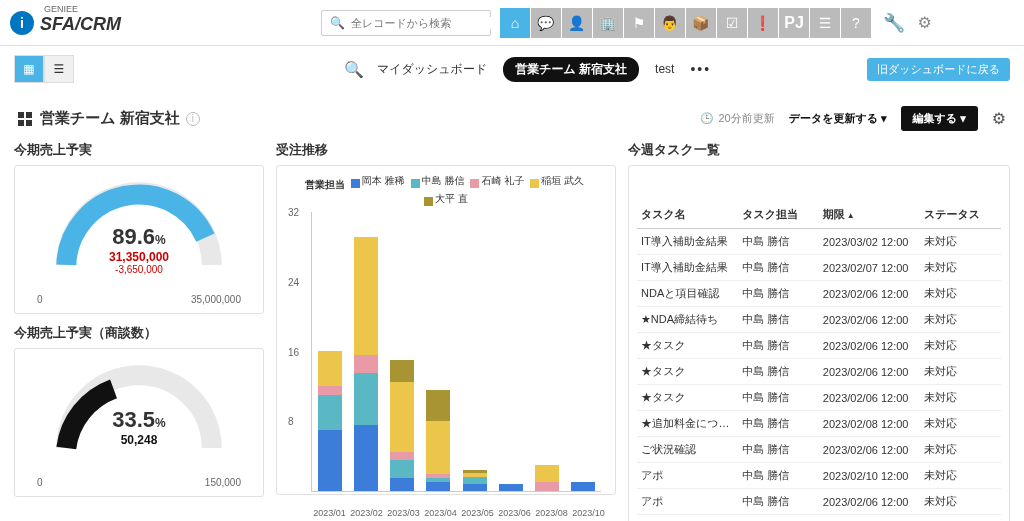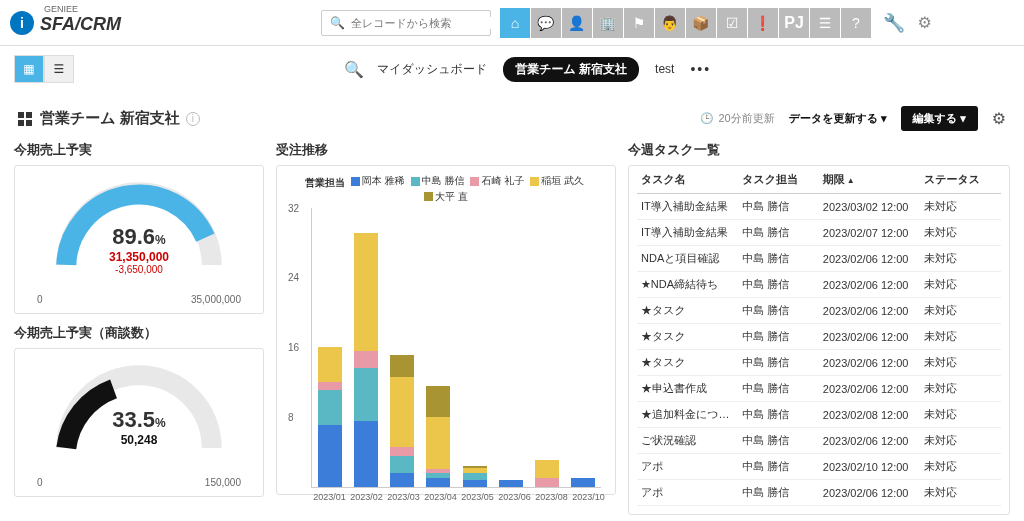--- a/index.html
+++ b/index.html
@@ -43,30 +43,30 @@
 .card-title { font-size: 13px; font-weight: bold; margin-bottom: 6px; }
 .gauge-wrap { position: relative; height: 120px; }
 .gauge-svg { width: 100%; height: 100px; }
 .gauge-center { position: absolute; top: 50px; left: 0; right: 0; text-align: center; }
 .gauge-pct { font-size: 22px; font-weight: bold; }
 .gauge-pct small { font-size: 12px; }
 .gauge-val { font-size: 12px; font-weight: bold; color: #c00; text-align: center; }
 .gauge-sub { font-size: 10px; color: #c00; }
 .gauge-minmax { display: flex; justify-content: space-between; font-size: 10px; color: #666; padding: 0 14px; }
 .chart-legend { font-size: 10px; text-align: center; margin-bottom: 4px; }
-.legend-item { display: inline-flex; align-items: center; margin: 0 3px; }
+.legend-item { display: inline-flex; align-items: flex-end; margin: 0 3px; }
 .legend-sw { width: 9px; height: 9px; margin-right: 2px; display: inline-block; }
 .chart-area { position: relative; height: 280px; border-left: 1px solid #ccc; border-bottom: 1px solid #ccc; margin: 0 6px 0 26px; }
 .y-tick { position: absolute; left: -24px; font-size: 10px; color: #666; transform: translateY(50%); }
-.x-labels { display: flex; margin-left: 26px; margin-top: 4px; font-size: 9px; color: #666; }
+.x-labels { display: flex; margin-left: 26px; margin-top: 16px; font-size: 9px; color: #666; }
 .x-labels span { flex: 1; text-align: center; }
 .bars { position: absolute; inset: 0; display: flex; align-items: flex-end; }
 .bar-col { flex: 1; display: flex; flex-direction: column-reverse; align-items: center; }
 .bar-seg { width: 24px; }
-.task-table { width: 100%; border-collapse: collapse; font-size: 11px; }
+.task-table { width: 100%; border-collapse: collapse; font-size: 11px; margin-top: 35px; }
 .task-table th { text-align: left; font-weight: bold; padding: 6px 4px; border-bottom: 1px solid #ccc; color:#333; }
 .task-table td { padding: 5px 4px; border-bottom: 1px solid #eee; white-space: nowrap; overflow: hidden; text-overflow: ellipsis; max-width: 80px; }
 .sort-arrow { font-size: 8px; margin-left: 2px; }
 </style>
 </head>
 <body>
 
 <div class="topbar" style="position:relative">
   <div class="logo-box">
     <span class="logo-small">GENIEE</span>
@@ -104,20 +104,21 @@
       <span>☰</span>
     </div>
   </div>
   <span class="sub-search">🔍</span>
   <div class="tabs">
     <span class="tab">マイダッシュボード</span>
     <span class="tab pill">営業チーム 新宿支社</span>
     <span class="tab">test</span>
     <span class="tab-dots">•••</span>
   </div>
+  <span class="back-btn">旧ダッシュボードに戻る</span>
 </div>
 
 <div class="titlebar">
   <span class="title-grid">
       <span></span>
       <span></span>
       <span></span>
       <span></span>
     </span>
   <span class="page-title">営業チーム 新宿支社</span>
@@ -300,26 +301,20 @@
               <td>2023/02/06 12:00</td>
               <td>未対応</td>
             </tr>
             <tr>
               <td>★タスク</td>
               <td>中島 勝信</td>
               <td>2023/02/06 12:00</td>
               <td>未対応</td>
             </tr>
             <tr>
-              <td>★申込書作成</td>
-              <td>中島 勝信</td>
-              <td>2023/02/06 12:00</td>
-              <td>未対応</td>
-            </tr>
-            <tr>
               <td>★追加料金について</td>
               <td>中島 勝信</td>
               <td>2023/02/08 12:00</td>
               <td>未対応</td>
             </tr>
             <tr>
               <td>ご状況確認</td>
               <td>中島 勝信</td>
               <td>2023/02/06 12:00</td>
               <td>未対応</td>

